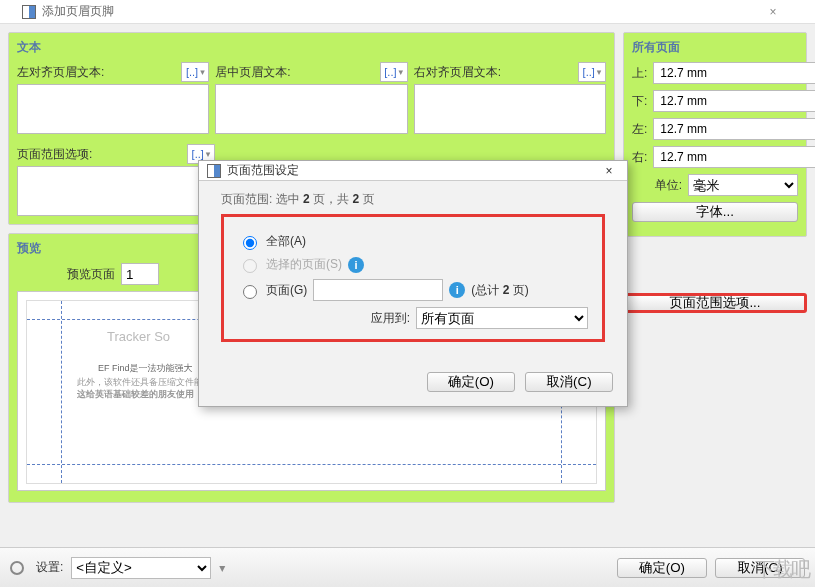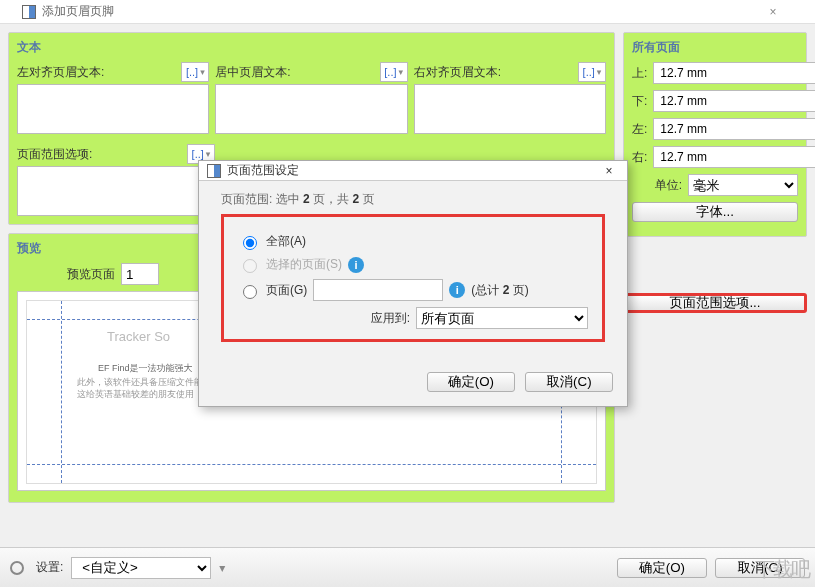--- a/index.html
+++ b/index.html
@@ -120,21 +120,21 @@
       </div>
       <div class="preview-area">
         <div class="page">
           <div class="guide-v" style="left:34px;"></div>
           <div class="guide-v" style="right:34px;"></div>
           <div class="guide-h" style="top:18px;"></div>
           <div class="guide-h" style="bottom:18px;"></div>
           <div class="page-text" style="left:80px; top:28px; color:#bbb; font-size:13px;">Tracker So</div>
           <div class="page-text tiny" style="left:71px; top:62px; color:#666;">EF Find是一法功能强大</div>
           <div class="page-text tiny" style="left:50px; top:76px;">此外，该软件还具备压缩文件能</div>
-          <div class="page-text tiny" style="left:50px; top:88px;">这给英语基础较差的朋友使用</div>
+          <div class="page-text tiny" style="left:50px; top:88px;font-weight:bold;">这给英语基础较差的朋友使用</div>
           <div class="water-note">
             <div>该文档是迅读PDF大师生成</div>
             <div>如果想去掉该提示，请访问并下载：</div>
             <a>文的方法www.pdfmaszun</a>
           </div>
         </div>
       </div>
     </div>
   </div>
 
@@ -172,21 +172,21 @@
       <button class="btn wide-btn">字体...</button>
     </div>
     <div style="height:48px;"></div>
     <button class="btn wide-btn red-frame">页面范围选项...</button>
   </div>
 </div>
 
 <div class="footer">
   <span class="gear"></span>
   <span>设置:</span>
-  <select style="width:140px;padding-left:6px;"><option>&lt;自定义&gt;</option></select>
+  <select style="width:140px;"><option>&lt;自定义&gt;</option></select>
   <span style="color:#888;">▾</span>
   <span class="spacer"></span>
   <button class="btn" style="width:90px;">确定(O)</button>
   <button class="btn" style="width:90px;">取消(C)</button>
   <span class="ghost">下载吧</span>
 </div>
 
 <div class="dialog">
   <div class="dialog-title">
     <span class="t-icon"></span>

